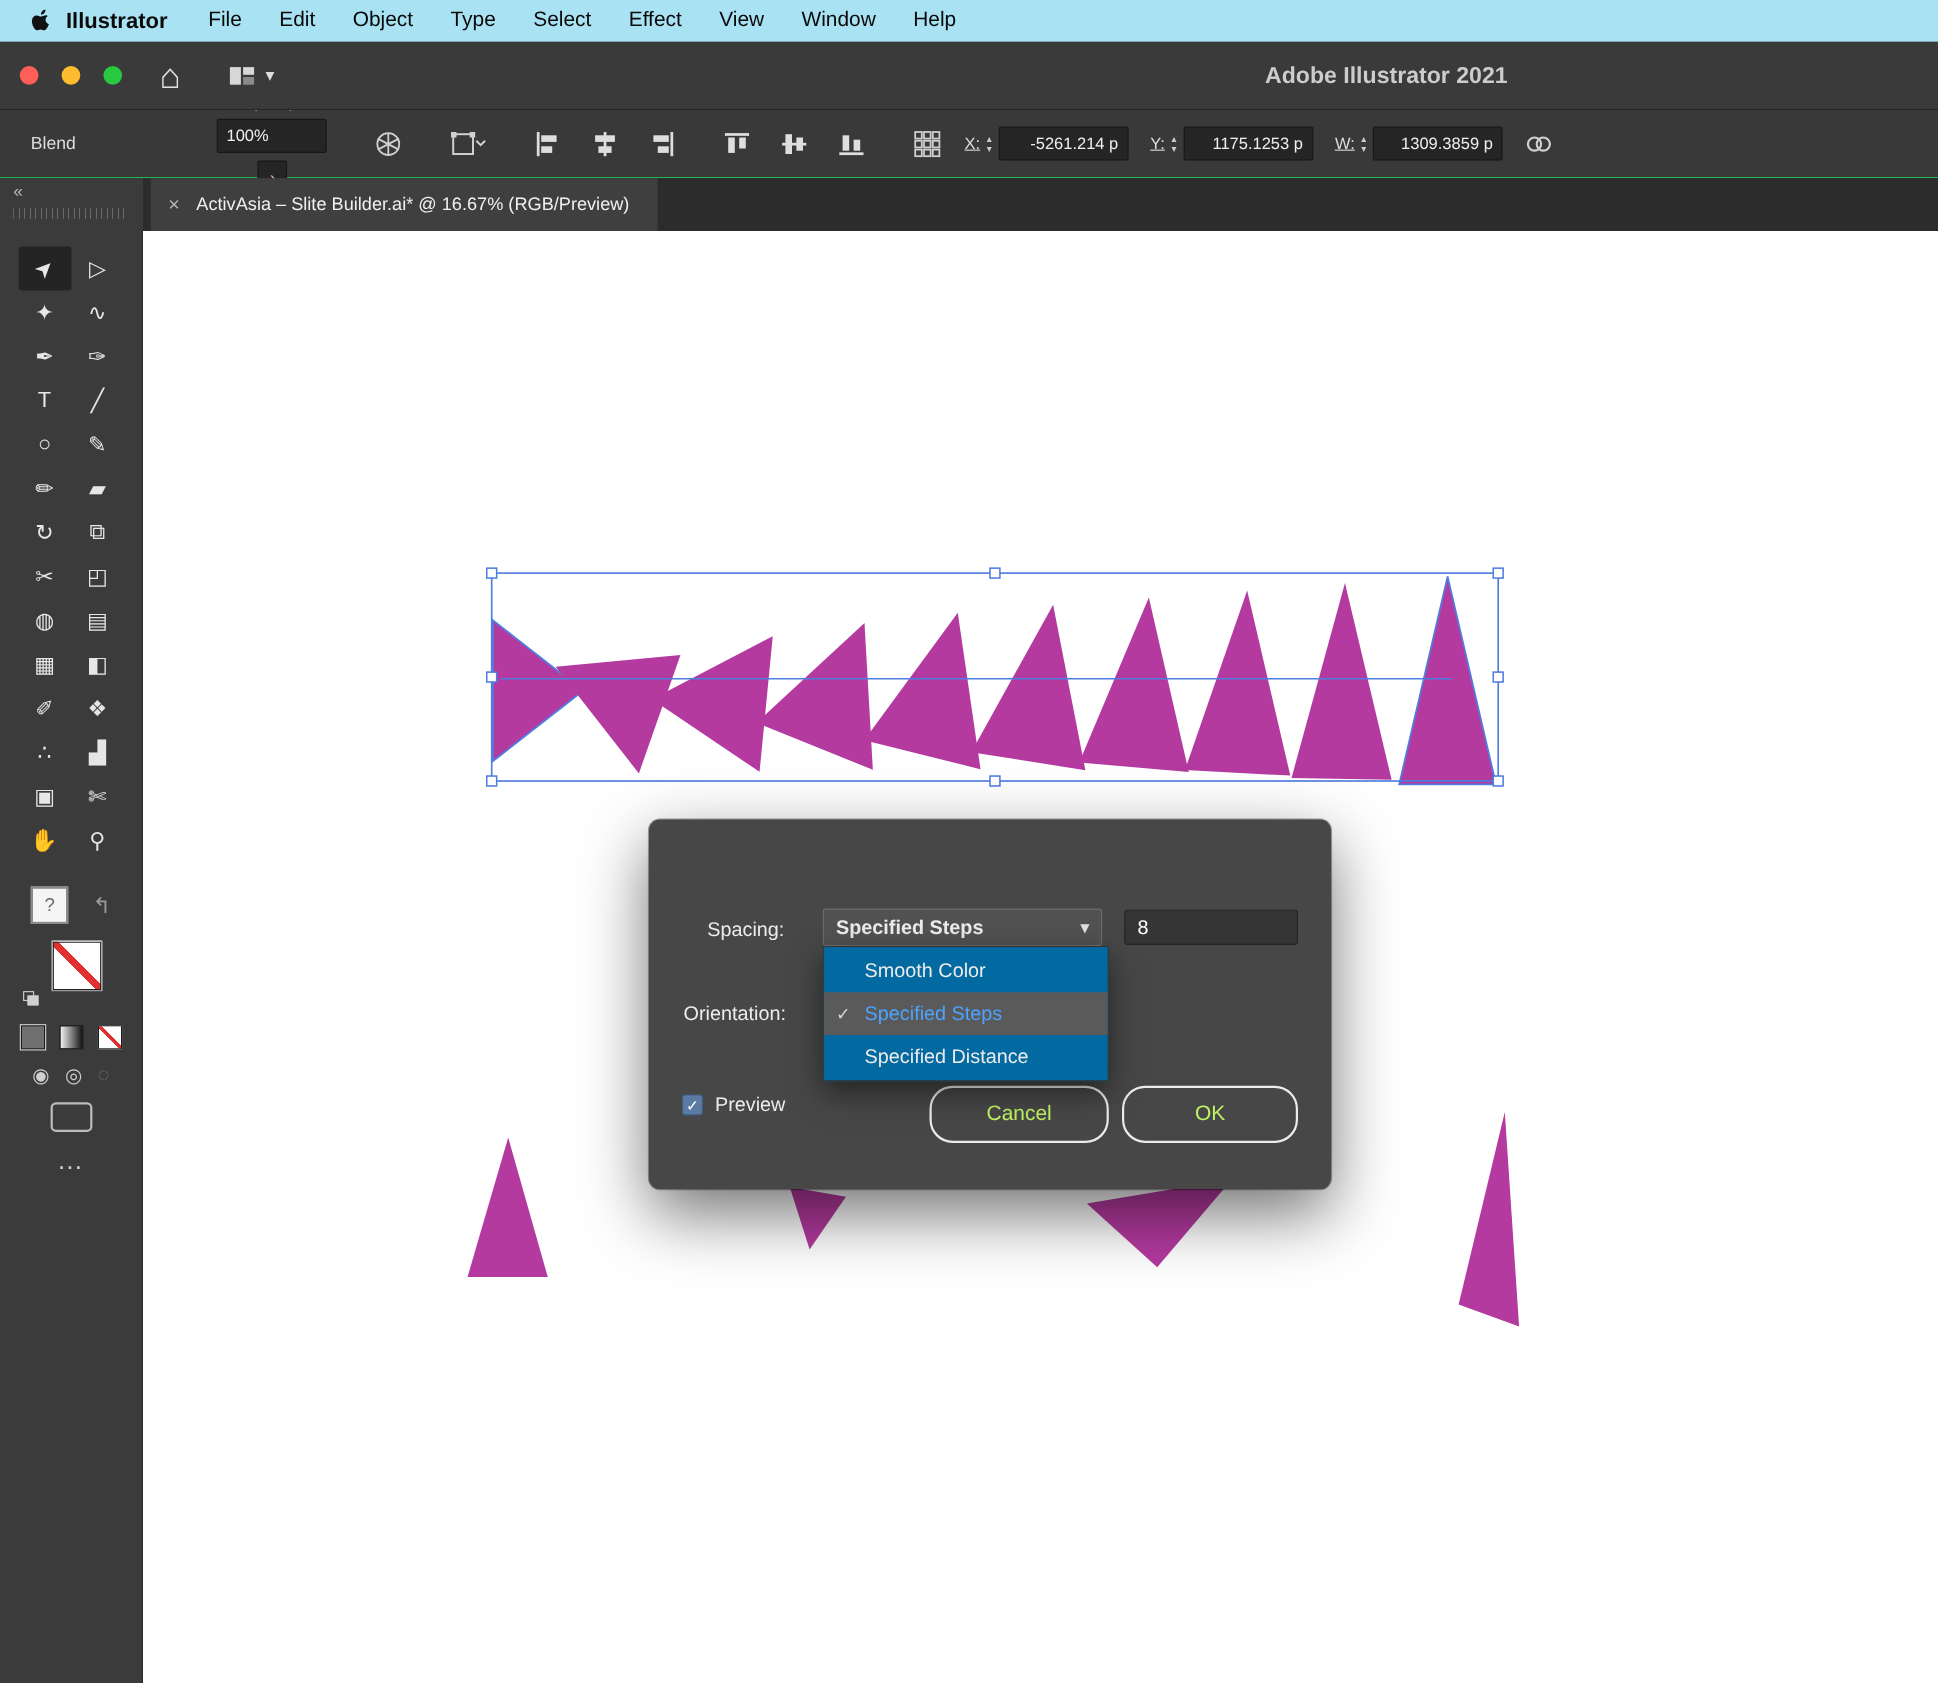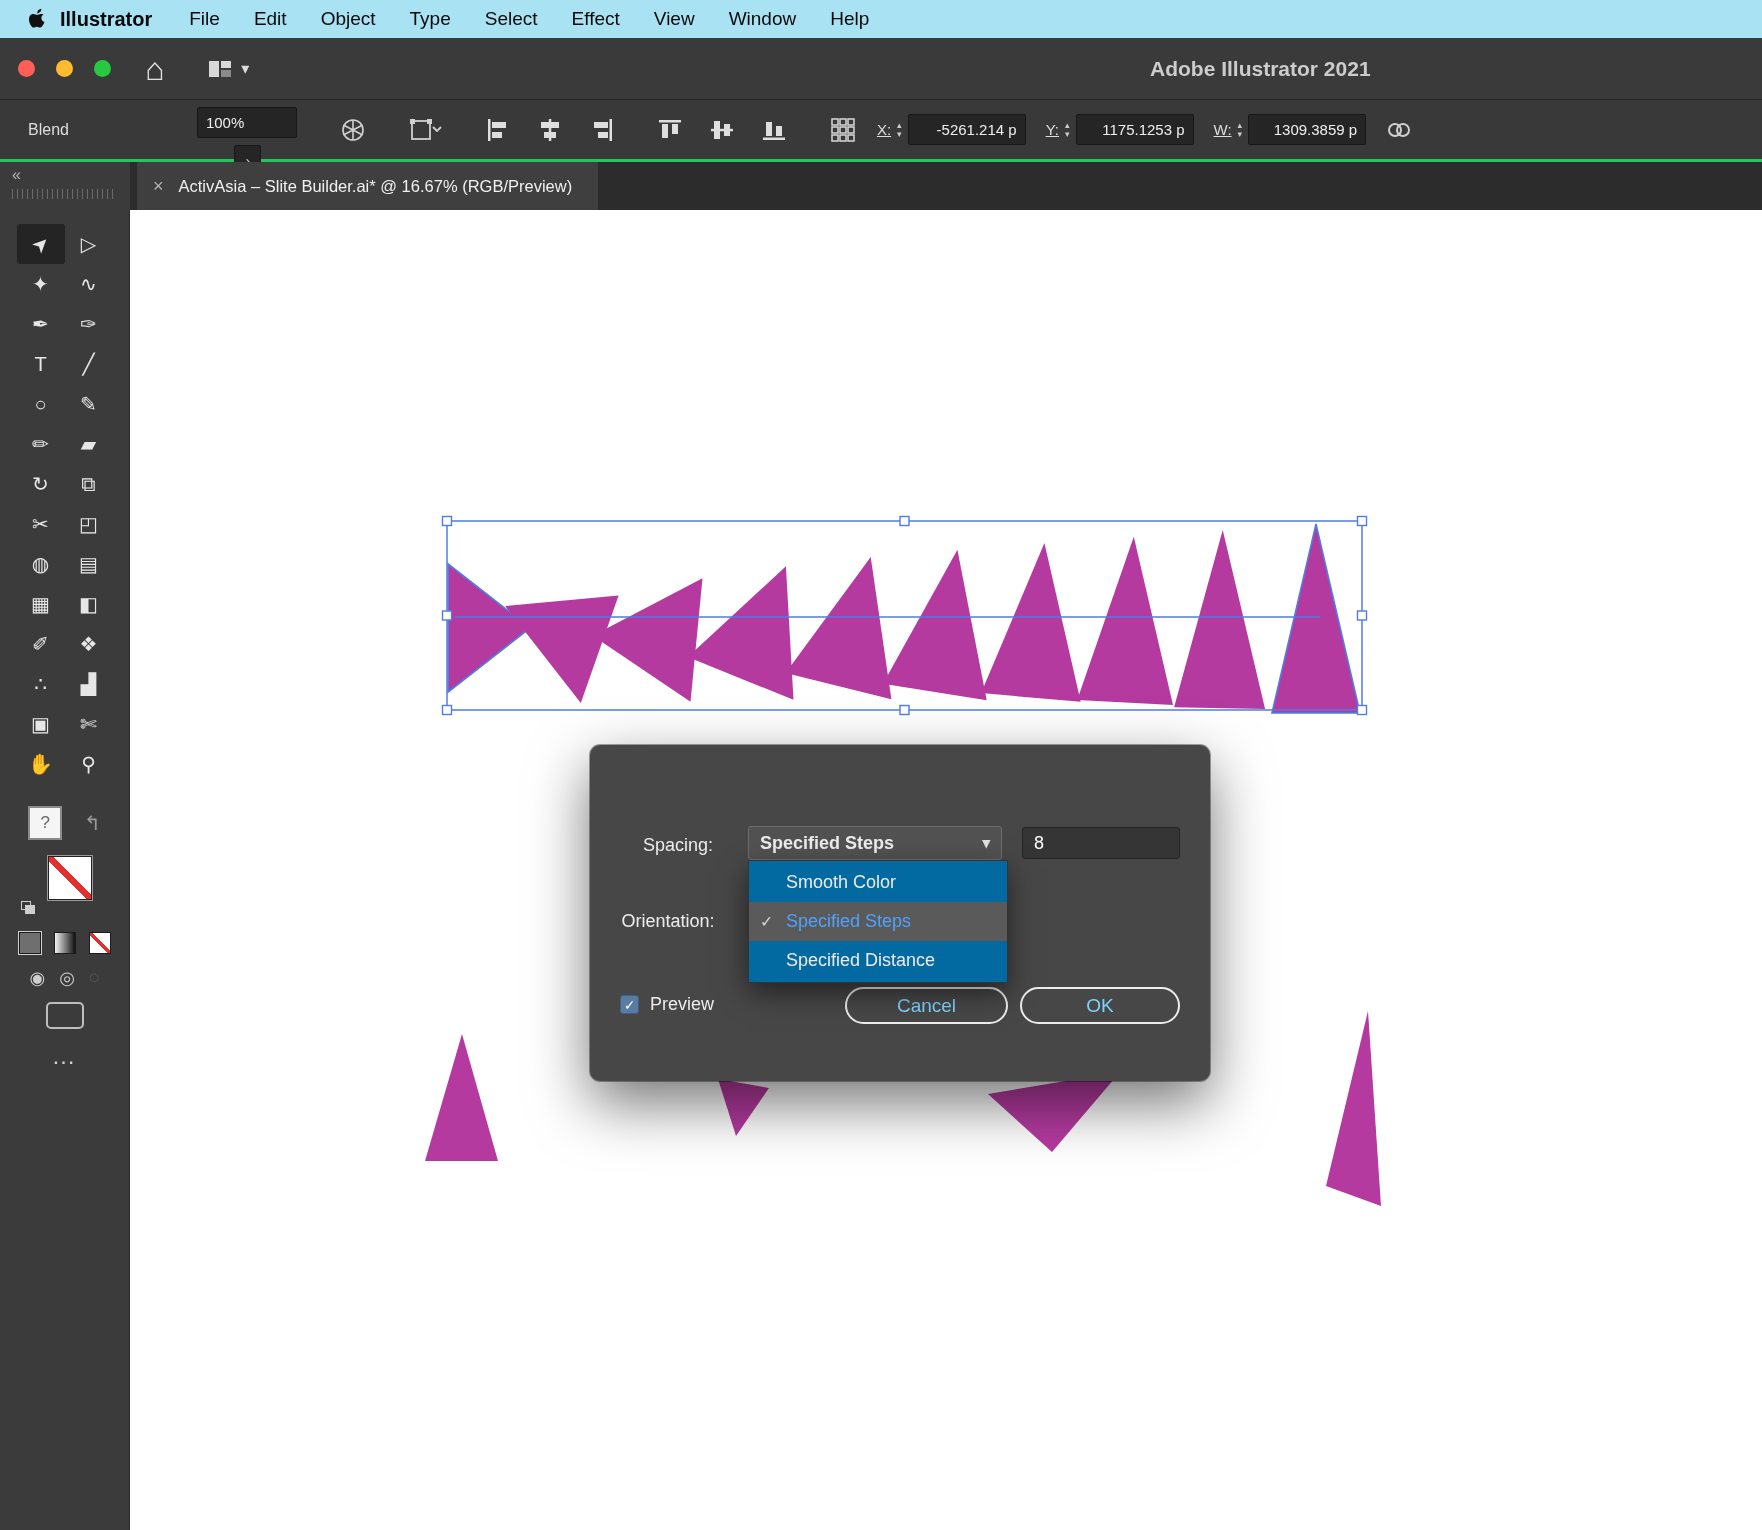--- a/index.html
+++ b/index.html
@@ -17,21 +17,21 @@
   .traffic { display:flex; gap:21px; margin-left:18px; }
   .light { width:17px; height:17px; border-radius:50%; }
   .light.close { background:#ff5f57; }
   .light.min { background:#febc2e; }
   .light.zoom { background:#28c840; }
   .home-icon { font-size:32px; color:#e0e0e0; margin-left:34px; line-height:1; }
   .layout-btn { margin-left:44px; display:flex; align-items:center; gap:9px; color:#ddd; }
   .win-title { position:absolute; left:1150px; font-size:21px; color:#cccccc; font-weight:600; }
 
   
-  .controlbar { height:62px; background:#393939; display:flex; align-items:center; border-bottom:3px solid #22c55e; color:#dddddd; font-size:15px; }
+  .controlbar { height:62px; background:#393939; display:flex; align-items:center; border-bottom:1px solid #22c55e; color:#dddddd; font-size:15px; }
   .cb-mode { margin-left:28px; font-size:16px; }
   .opacity-group { margin-left:128px; display:flex; align-items:center; gap:7px;flex-direction:column; }
   .u { text-decoration:underline; }
   .field { background:#252525; border:1px solid #171717; border-radius:2px; height:31px; display:flex; align-items:center; padding:0 8px; color:#eee; }
   .opacity-field { width:100px; }
   .sq-btn { width:27px; height:31px; background:#252525; border:1px solid #171717; border-radius:2px; display:flex; align-items:center; justify-content:center; color:#ccc; margin-left:2px; }
   .icon-btn { display:flex; align-items:center; justify-content:center; }
   .ic { display:block; }
   .gap-lg { margin-left:42px; } .gap-md { margin-left:26px; } .gap-sm { margin-left:18px; }
   .coord-group { display:flex; align-items:center; margin-left:20px; gap:4px; }
@@ -98,22 +98,22 @@
             border:1px solid #242424; border-radius:3px; color:#fff; font-size:18px; padding:0 11px;
             font-family:"Liberation Sans", sans-serif; }
   .menu { position:absolute; left:158px; top:115px; width:260px; background:#0369a1; border:1px solid #353535;
             box-shadow:0 10px 26px rgba(0,0,0,.5); padding:2px 0; z-index:6; }
   .menu-item { height:39px; display:flex; align-items:center; padding-left:37px; position:relative; }
   .menu-item.selected { background:#5a5a5a; color:#4da3ff; }
   .menu-check { position:absolute; left:11px; color:#d6d6d6; font-size:16px; }
   .preview-wrap { position:absolute; left:30px; top:249px; display:flex; align-items:center; gap:11px; }
   .checkbox { width:19px; height:19px; background:#5a7ca3; border:1px solid #3e5f87; border-radius:3px;
             color:#fff; font-size:14px; display:flex; align-items:center; justify-content:center; }
-  .btn { position:absolute; height:37px; border-radius:21px; border:2px solid #ececec; background:transparent;
-            color:#7dd3fc; font-size:19px; font-family:"Liberation Sans", sans-serif; cursor:default; }
+  .btn { position:absolute; height:52px; border-radius:21px; border:2px solid #ececec; background:transparent;
+            color:#bef264; font-size:19px; font-family:"Liberation Sans", sans-serif; cursor:default; }
   .btn-cancel { left:255px; top:242px; width:163px; }
   .btn-ok { left:430px; top:242px; width:160px; }
 </style>
 </head>
 <body>
 
 <div class="menubar" data-name="macos-menubar">
   <span class="apple-icon" data-name="apple-logo-icon">
     <svg width="18" height="22" viewBox="0 0 18 22">
         <path fill="#111" d="M9.3 5.4c1-.1 2.2-.7 3-1.6.7-.8 1.2-2 1-3.1-1 .1-2.2.7-3 1.6-.7.8-1.2 2-1 3.1zM13 6c-1.7 0-3 1-3.9 1S6.8 6 5.4 6C3.3 6 1 7.8 1 11.4c0 3.7 2.7 8.2 4.6 8.2 1 0 1.8-.8 3.2-.8s2 .8 3.2.8c1.9 0 4-3.8 4.4-5.6-2.3-.9-3-2.6-3-4 0-1.8 1.1-2.9 2.1-3.5C14.6 5.6 13.6 6 13 6z"></path>

